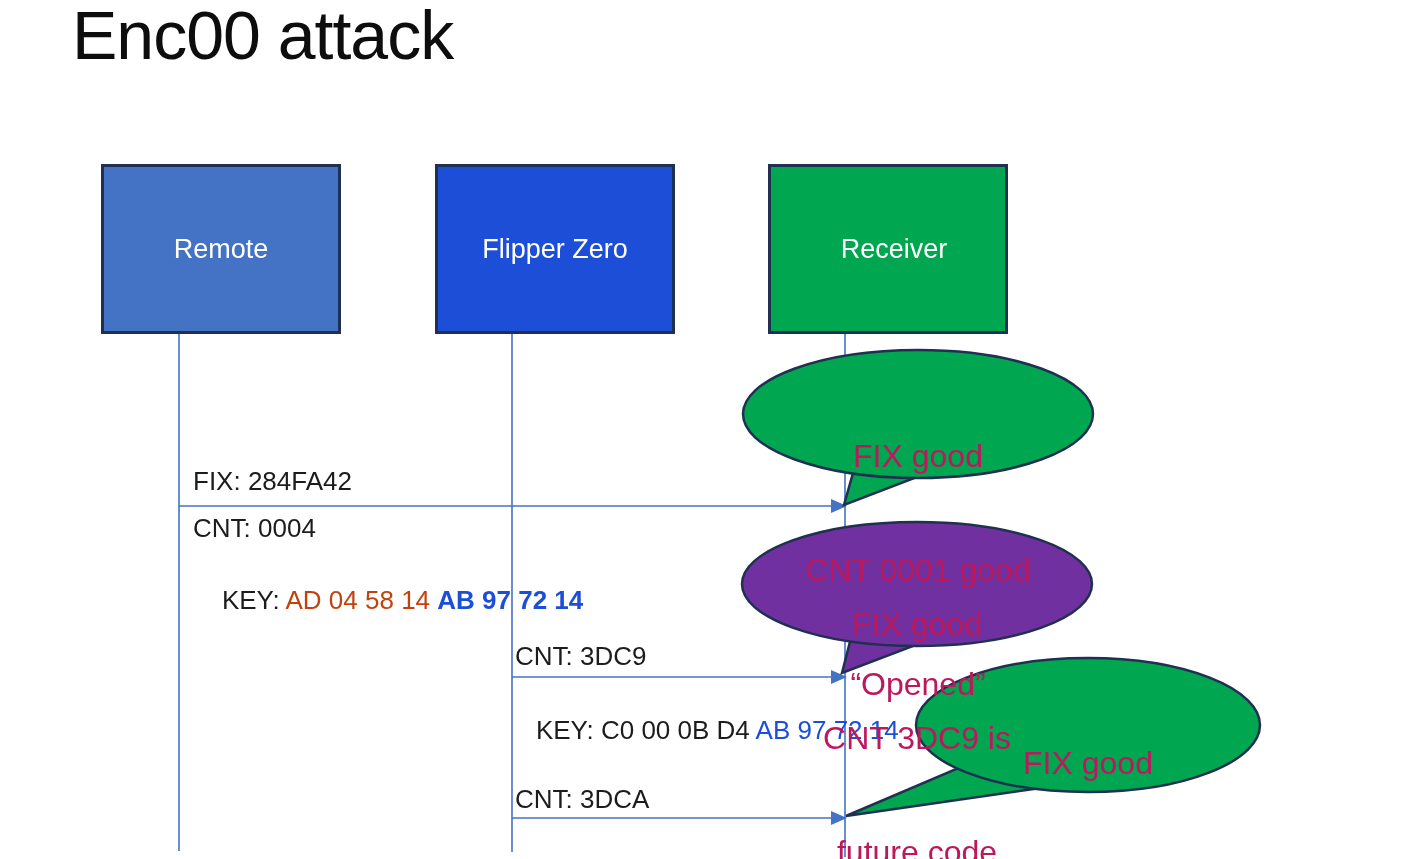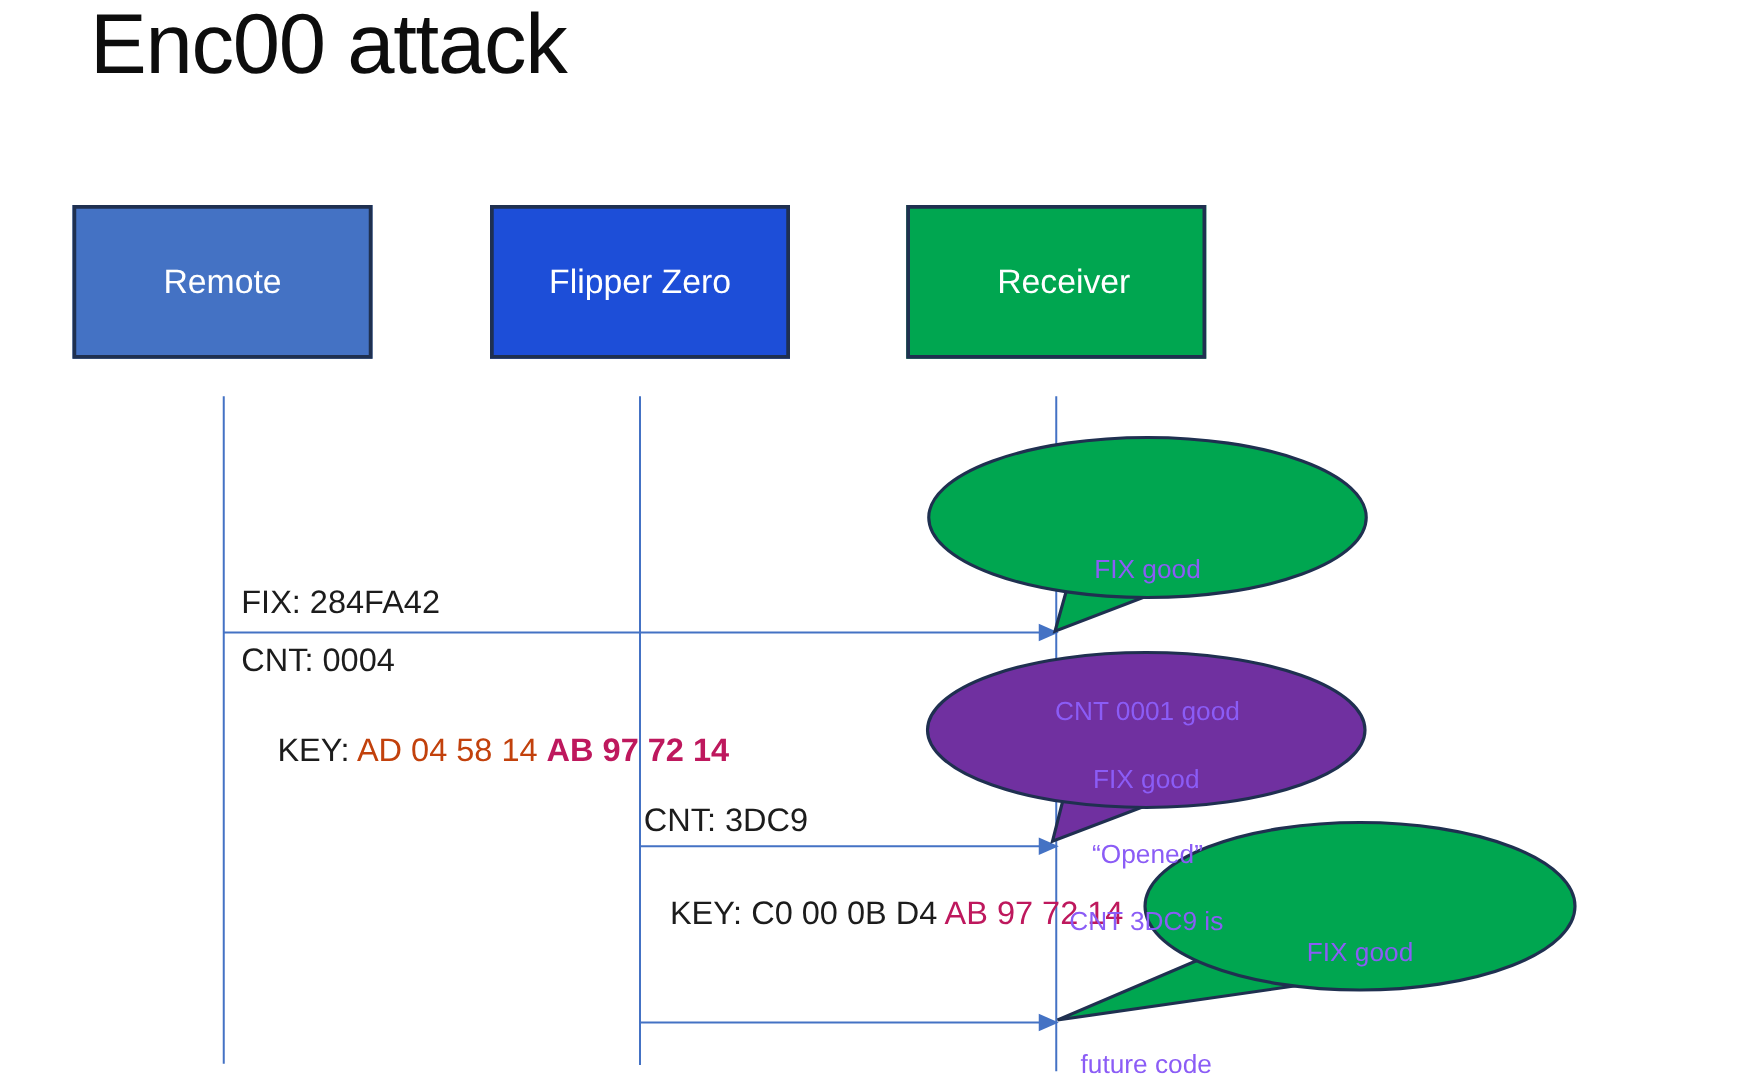--- a/index.html
+++ b/index.html
@@ -9,39 +9,39 @@
   }
   .stage svg.layer { position:absolute; left:0; top:0; }
 
   .page-title {
     position:absolute; left:72px; top:-4px; margin:0;
     font-size:68px; font-weight:300; letter-spacing:-1px; color:#0d0d0d;
     font-family:"Liberation Sans", sans-serif; white-space:pre;
   }
 
   .actor-box {
-    position:absolute; width:240px; height:123px; box-sizing:border-box;
+    position:absolute; width:240px; height:170px; box-sizing:border-box;
     border:3px solid #1F3050; display:flex; align-items:center; justify-content:center;
-    color:#ffffff; font-size:27px; font-weight:400;
+    color:#ffffff; font-size:27px; font-weight:400;margin-left:43px;
   }
   .actor-remote   { left:58px;  top:164px; background:#4472C4; }
   .actor-flipper  { left:392px; top:164px; background:#1d4ed8; }
   .actor-receiver { left:725px; top:164px; background:#00A650;padding-left:12px; }
 
   .msg-line {
     position:absolute; font-size:26px; line-height:34px; color:#1c1c1c;
     white-space:pre;
   }
   .key-red   { color:#c2410c; }
-  .key-green { color:#be185d; }
+  .key-green { color:#1d4ed8; }
   .key-green.bold { font-weight:bold; }
 
   .callout-text {
-    position:absolute; width:340px; text-align:center; color:#8b5cf6;
-    font-size:21px; line-height:38px; white-space:pre;
+    position:absolute; width:340px; text-align:center; color:#be185d;
+    font-size:32px; line-height:38px; white-space:pre;
   }
 </style>
 </head>
 <body>
 
 <div class="stage">
 
   <h1 class="page-title">Enc00 attack</h1>
 
   <svg class="layer" width="1408" height="859" viewBox="0 0 1408 859">
@@ -93,20 +93,21 @@
   <div class="msg-line" style="left:193px; top:511px;">CNT: 0004</div>
   <div class="msg-line" style="left:193px; top:549px;">
     <span>KEY: </span><span class="key-red">AD 04 58 14 </span><span class="key-green bold">AB 97 72 14</span>
   </div>
 
   <div class="msg-line" style="left:515px; top:639px;">CNT: 3DC9</div>
   <div class="msg-line" style="left:507px; top:679px;">
     <span>KEY: </span><span>C0 00 0B D4 </span><span class="key-green">AB 97 72 14</span>
   </div>
 
+  <div class="msg-line" style="left:515px; top:782px;">CNT: 3DCA</div>
   <div class="msg-line" style="left:515px; top:819px;">
     <span>KEY: </span><span>C0 02 8A 33 </span><span class="key-green">AB 97 72 14</span>
   </div>
 
   <div class="callout-text" style="left:748px; top:361px;">
     <div>FIX good</div>
     <div>CNT 0001 good</div>
     <div>“Opened”</div>
   </div>
   <div class="callout-text" style="left:747px; top:529px;">

